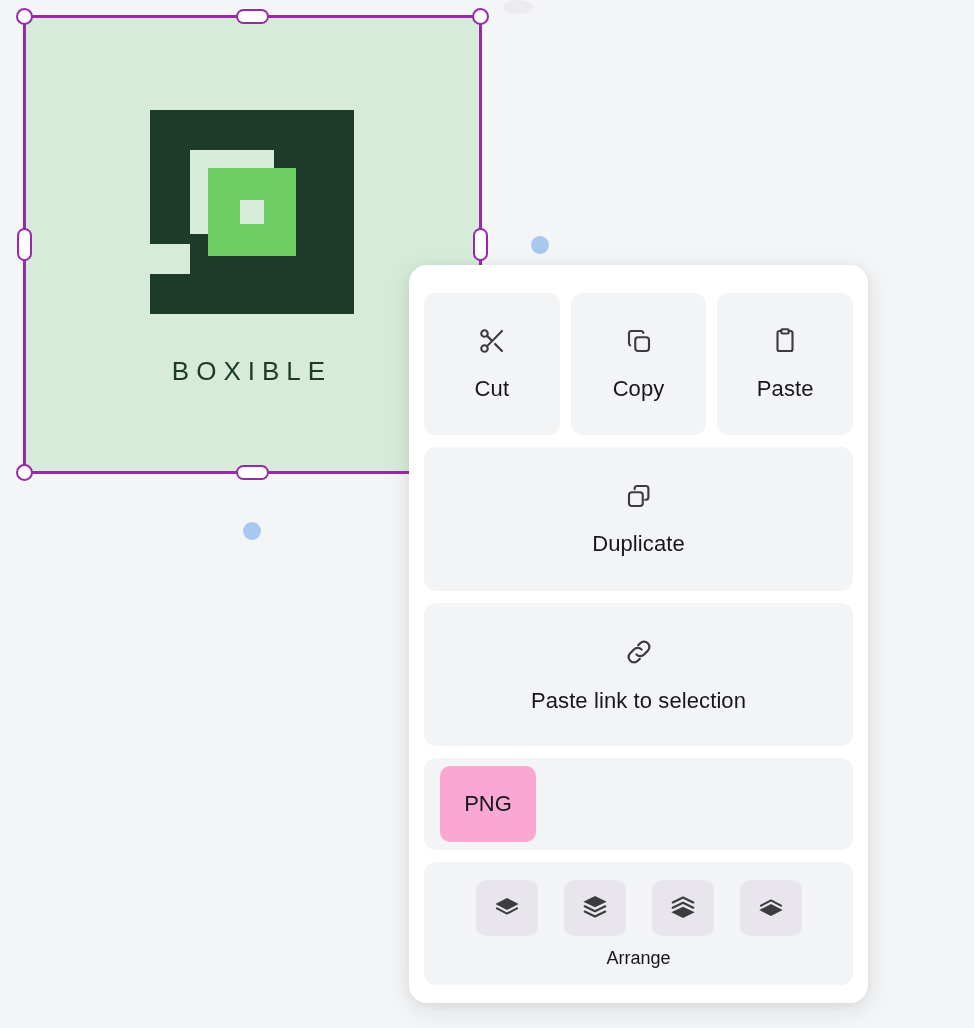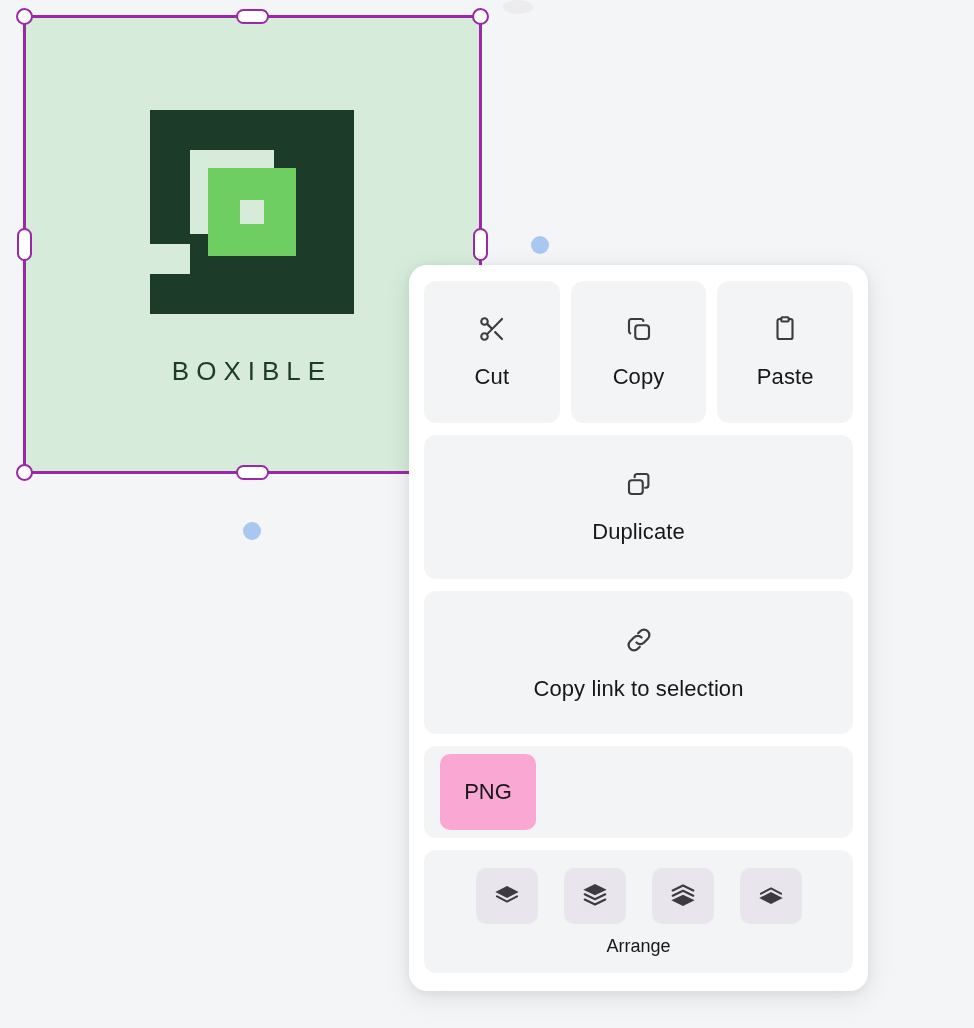--- a/index.html
+++ b/index.html
@@ -116,21 +116,21 @@
 
   
   #context-menu {
     position: absolute;
     left: 409px;
     top: 265px;
     width: 459px;
     background: #ffffff;
     border-radius: 18px;
     box-shadow: 0 6px 26px rgba(30,32,40,.10), 0 2px 8px rgba(30,32,40,.06);
-    padding: 16px 15px 18px 15px;
+    padding: 28px 15px 18px 15px;
     box-sizing: border-box;
   }
   .menu-row {
     display: flex;
     gap: 11px;
     margin-bottom: 12px;
   }
   .menu-row:last-child { margin-bottom: 0; }
 
   .tile {
@@ -309,21 +309,21 @@
     </div>
 
     <div class="menu-row">
       <div class="tile full">
         <span class="tile-icon">
           <svg width="32" height="32" viewBox="0 0 24 24" fill="none" stroke="#3c3c40" stroke-width="1.7" stroke-linecap="round" stroke-linejoin="round">
             <path d="M10.1 13.9a4 4 0 0 0 5.7 0l2.8-2.8a4 4 0 0 0-5.7-5.7l-1.5 1.5"></path>
             <path d="M13.9 10.1a4 4 0 0 0-5.7 0l-2.8 2.8a4 4 0 1 0 5.7 5.7l1.5-1.5"></path>
           </svg>
         </span>
-        <span class="tile-label">Copy link to selection</span>
+        <span class="tile-label">Paste link to selection</span>
       </div>
     </div>
 
     <div class="menu-row">
       <div class="dl-strip">
         <button class="fmt-btn">PNG</button>
       </div>
     </div>
 
     <div class="menu-row">

